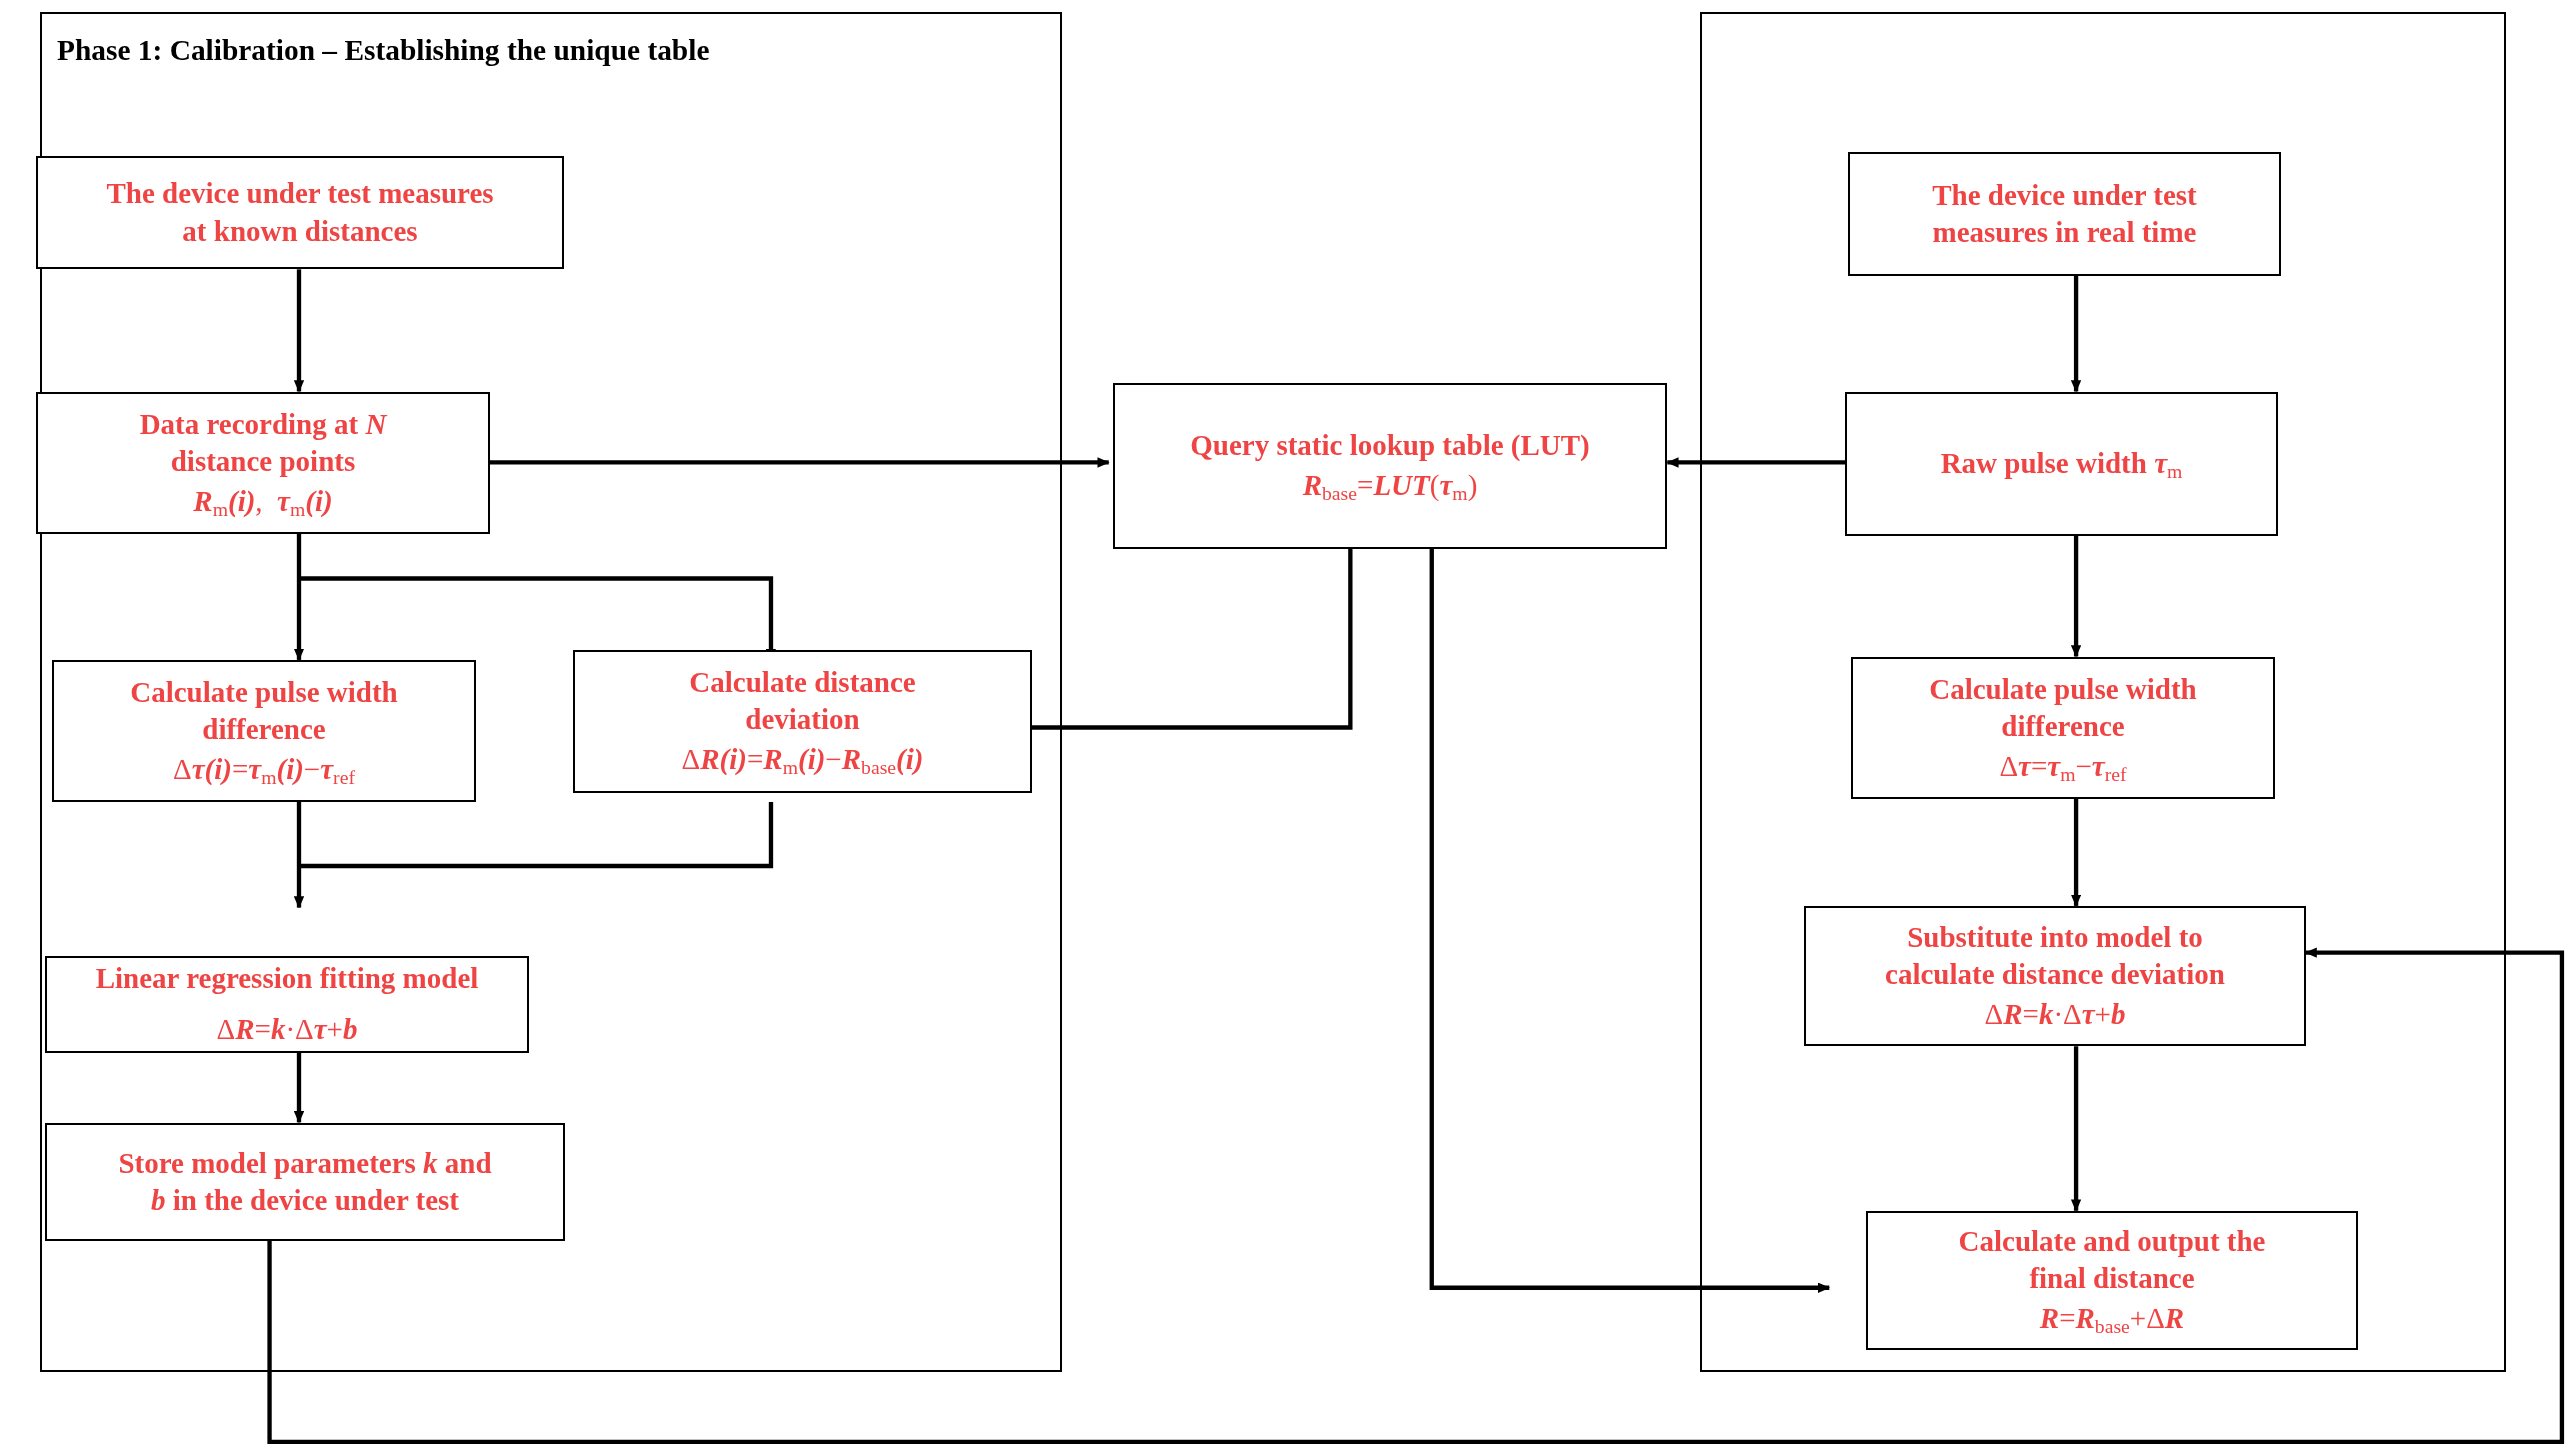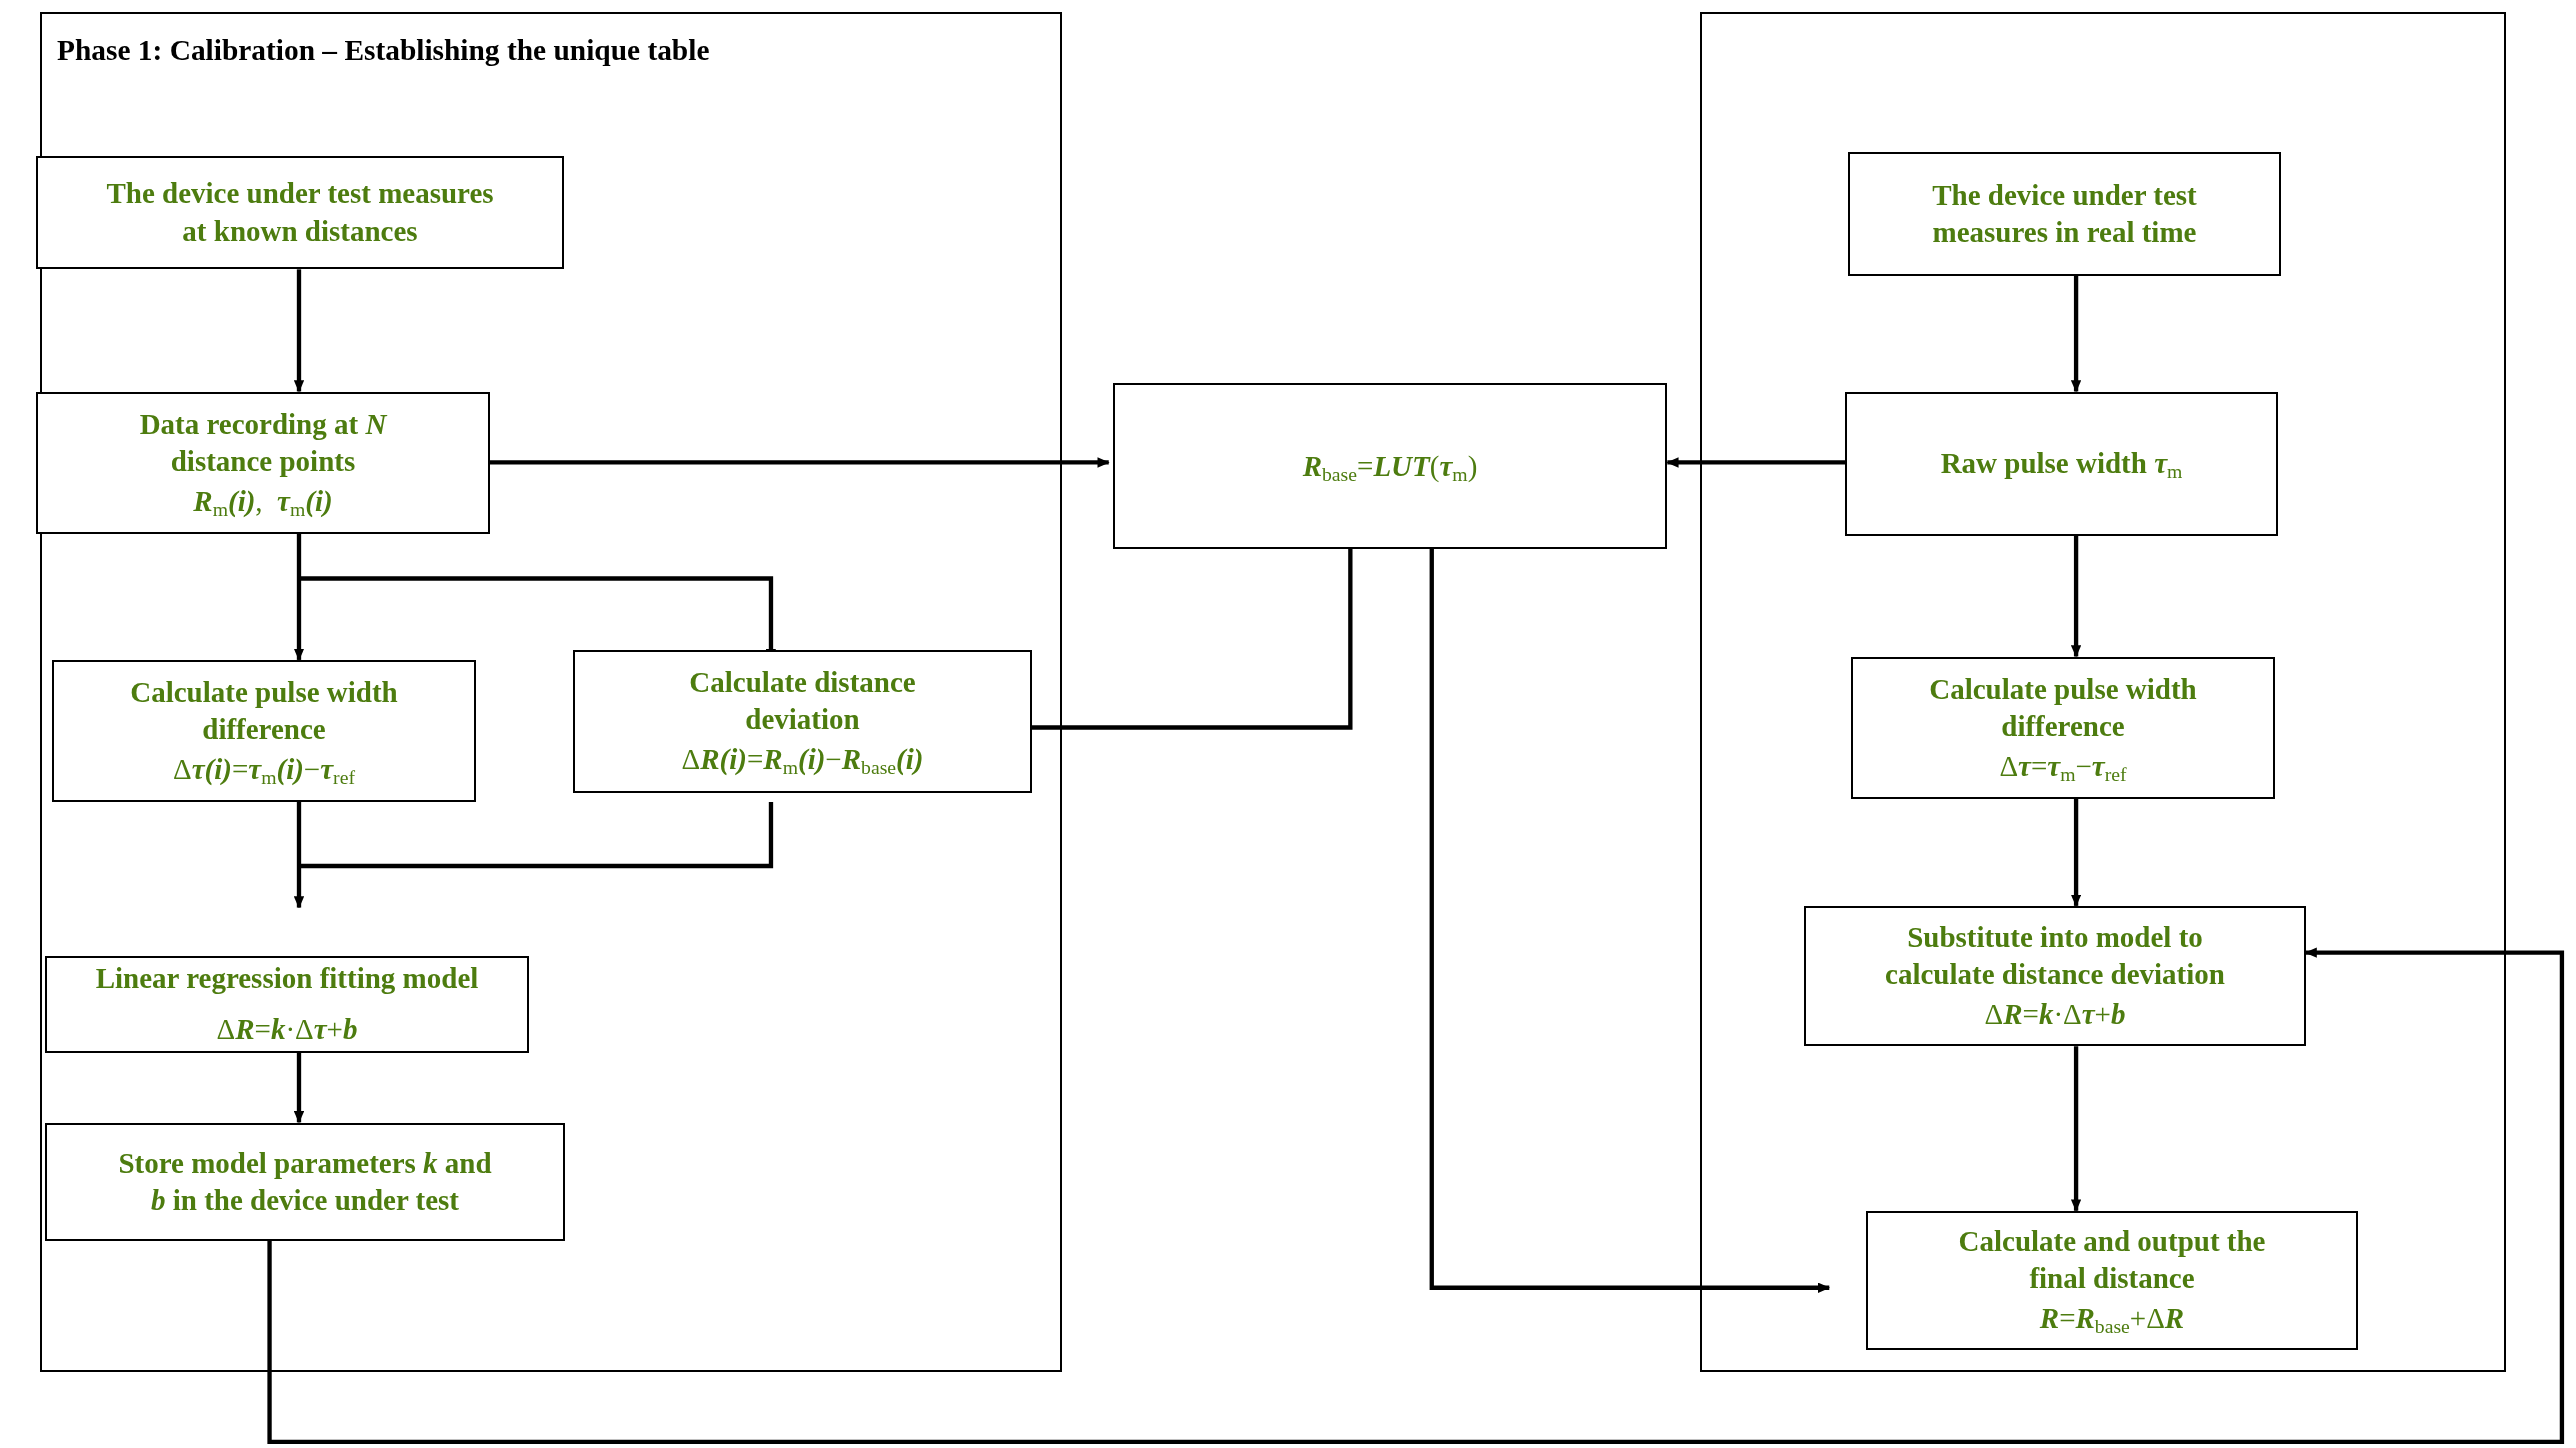--- a/index.html
+++ b/index.html
@@ -40,21 +40,21 @@
   .node {
     position: absolute;
     border: 2.6px solid #000;
     box-sizing: border-box;
     background: #fff;
     display: flex;
     flex-direction: column;
     align-items: center;
     justify-content: center;
     text-align: center;
-    color: #4d7c0f;
+    color: #ef4444;
   }
   .node .ntext {
     font-weight: bold;
     font-size: 29px;
     line-height: 1.28;
     white-space: pre-line;
     padding: 0 8.7px;
   }
   .node .nformula {
     font-size: 29px;
@@ -146,20 +146,21 @@
   <div class="node" style="left:45px; top:956px; width:484px; height:97px;gap:11px;">
     <div class="ntext">Linear regression fitting model</div>
     <div class="nformula">Δ<span class="f-it">R</span>=<span class="f-it">k</span>·Δ<span class="greek">τ</span>+<span class="f-it">b</span></div>
   </div>
 
   <div class="node" style="left:45px; top:1123px; width:520px; height:118px;">
     <div class="ntext">Store model parameters <span class="f-it">k</span> and<br><span class="f-it">b</span> in the device under test</div>
   </div>
 
   <div class="node" style="left:1113px; top:383px; width:554px; height:166px;">
+    <div class="ntext">Query static lookup table (LUT)</div>
     <div class="nformula"><span class="f-it">R</span><sub>base</sub>=<span class="f-it">LUT</span>(<span class="greek">τ</span><sub>m</sub>)</div>
   </div>
 
   <div class="node" style="left:1848px; top:152px; width:433px; height:124px;">
     <div class="ntext">The device under test
 measures in real time</div>
   </div>
 
   <div class="node" style="left:1845px; top:392px; width:433px; height:144px;text-align:center;">
     <div class="ntext">Raw pulse width <span class="greek">τ</span><sub>m</sub></div>

